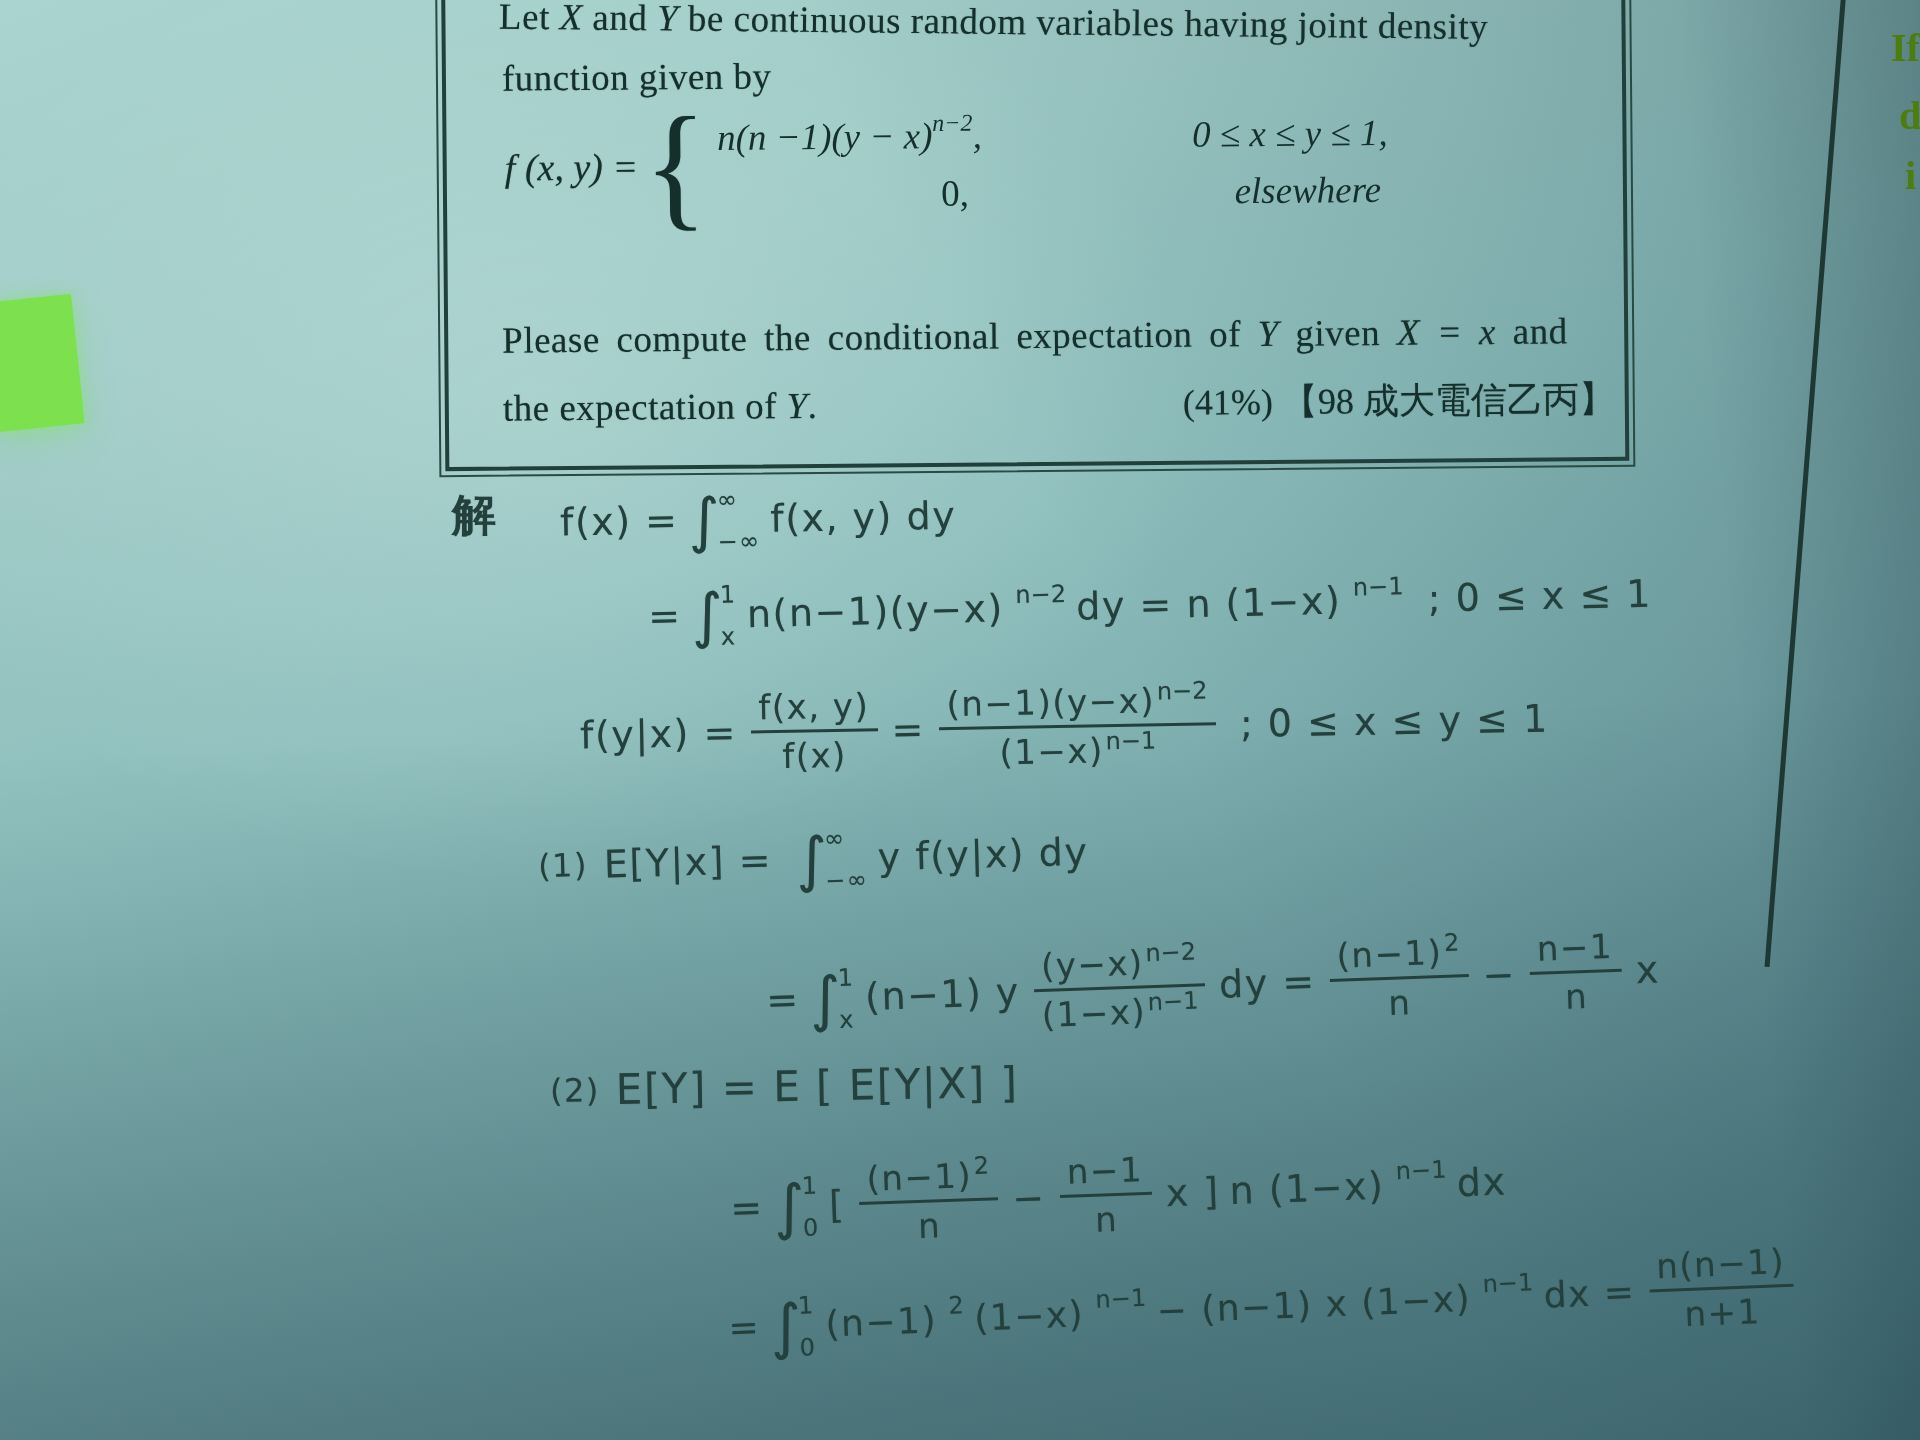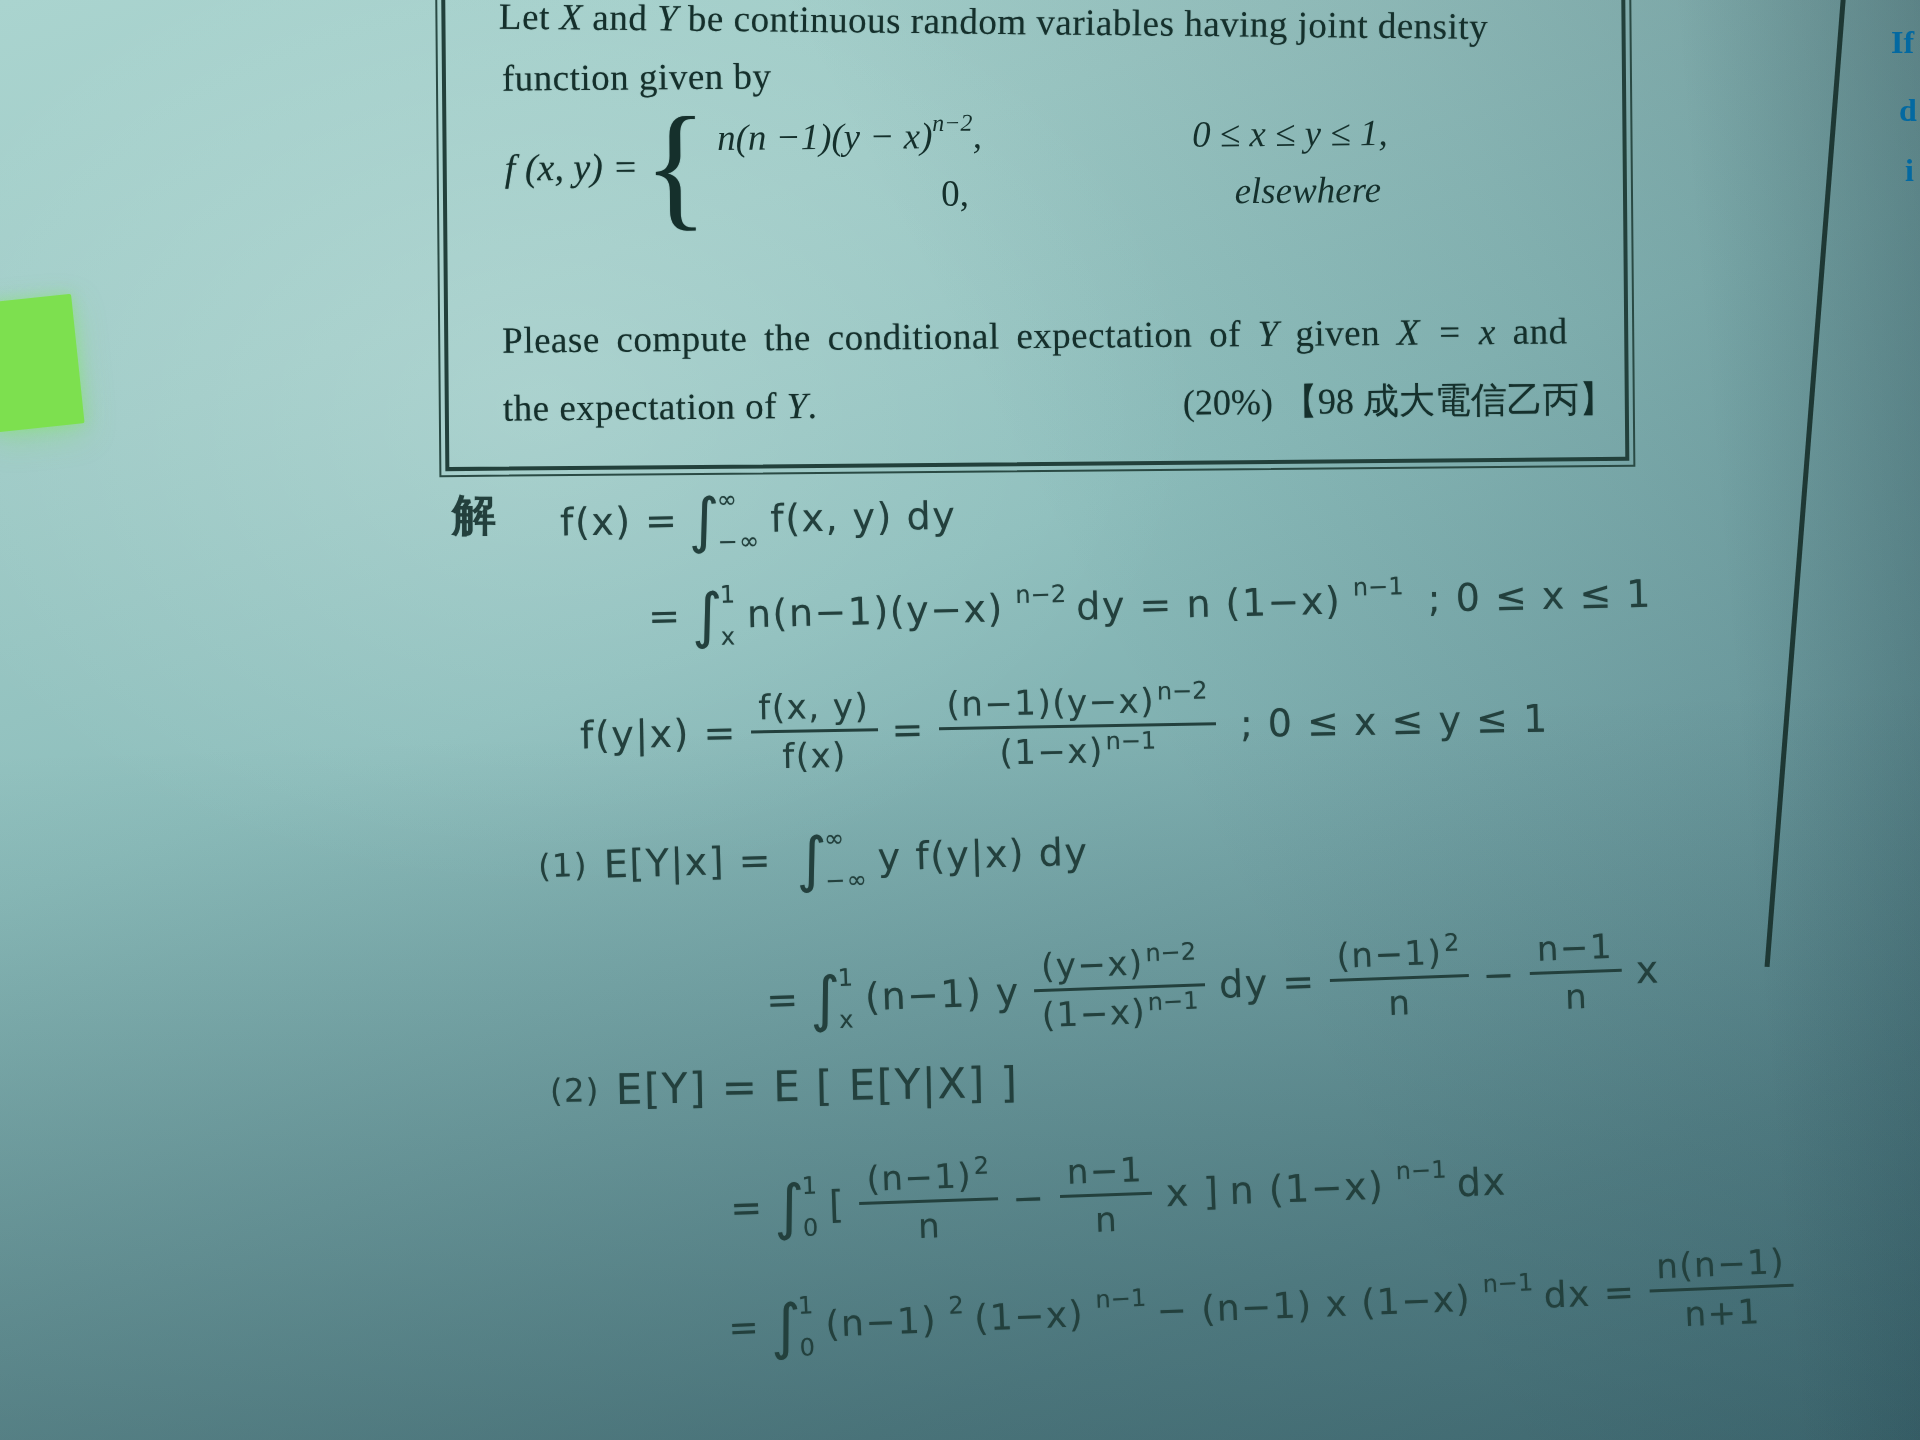--- a/index.html
+++ b/index.html
@@ -55,21 +55,21 @@
   .frac{display:inline-flex;flex-direction:column;align-items:center;font-size:34px;
         vertical-align:middle;margin:0 4px;}
   .frac .num{padding:0 8px 3px;border-bottom:3px solid currentColor;display:inline-block;}
   .frac .den{padding-top:3px;}
   .exp{font-size:24px;position:relative;top:-0.55em;margin-left:2px;letter-spacing:0;}
   .no{font-size:32px;margin-right:6px;}
 
   
   .edge-line{position:absolute;left:1843px;top:-30px;width:5px;height:1000px;
              background:#1e3834;transform:rotate(4.5deg);transform-origin:top center;}
-  .edge-letter{position:absolute;font-size:32px;font-weight:bold;color:#0369a1;
+  .edge-letter{position:absolute;font-size:40px;font-weight:bold;color:#4d7c0f;
                font-family:"Liberation Serif",serif;}
   .sticky{position:absolute;left:-10px;top:298px;width:88px;height:130px;
           background:#7de04f;transform:rotate(-6deg);border-radius:2px;
           box-shadow:0 10px 30px rgba(130,230,100,0.35), 0 0 14px rgba(130,230,100,0.45);}
 </style>
 </head>
 <body>
 
 <div class="overlay sheen"></div>
 <div class="overlay shade-tr"></div>
@@ -94,21 +94,21 @@
         <span class="zero">0,</span>
         <span class="pw-cond2">elsewhere</span>
       </div>
     </div>
   </div>
 
   <div class="pline pline4"><span>Please compute the conditional expectation of </span><span class="mathit">Y</span><span> given </span><span class="mathit">X = x</span><span> and</span></div>
 
   <div class="pline5row">
     <span class="pline"><span>the expectation of </span><span class="mathit">Y</span><span>.</span></span>
-    <span class="pscore"><span>(20%)</span> <span>【98 成大電信乙丙】</span></span>
+    <span class="pscore"><span>(41%)</span> <span>【98 成大電信乙丙】</span></span>
   </div>
 </div>
 
 <div class="hw marker" style="left:452px;top:486px;">解</div>
 
 <div class="hw line" style="left:560px;top:492px;transform:rotate(-1deg);">
   <span>f(x) =</span>
   <span class="intg">
       <span class="sym">∫</span>
       <span class="lims">

